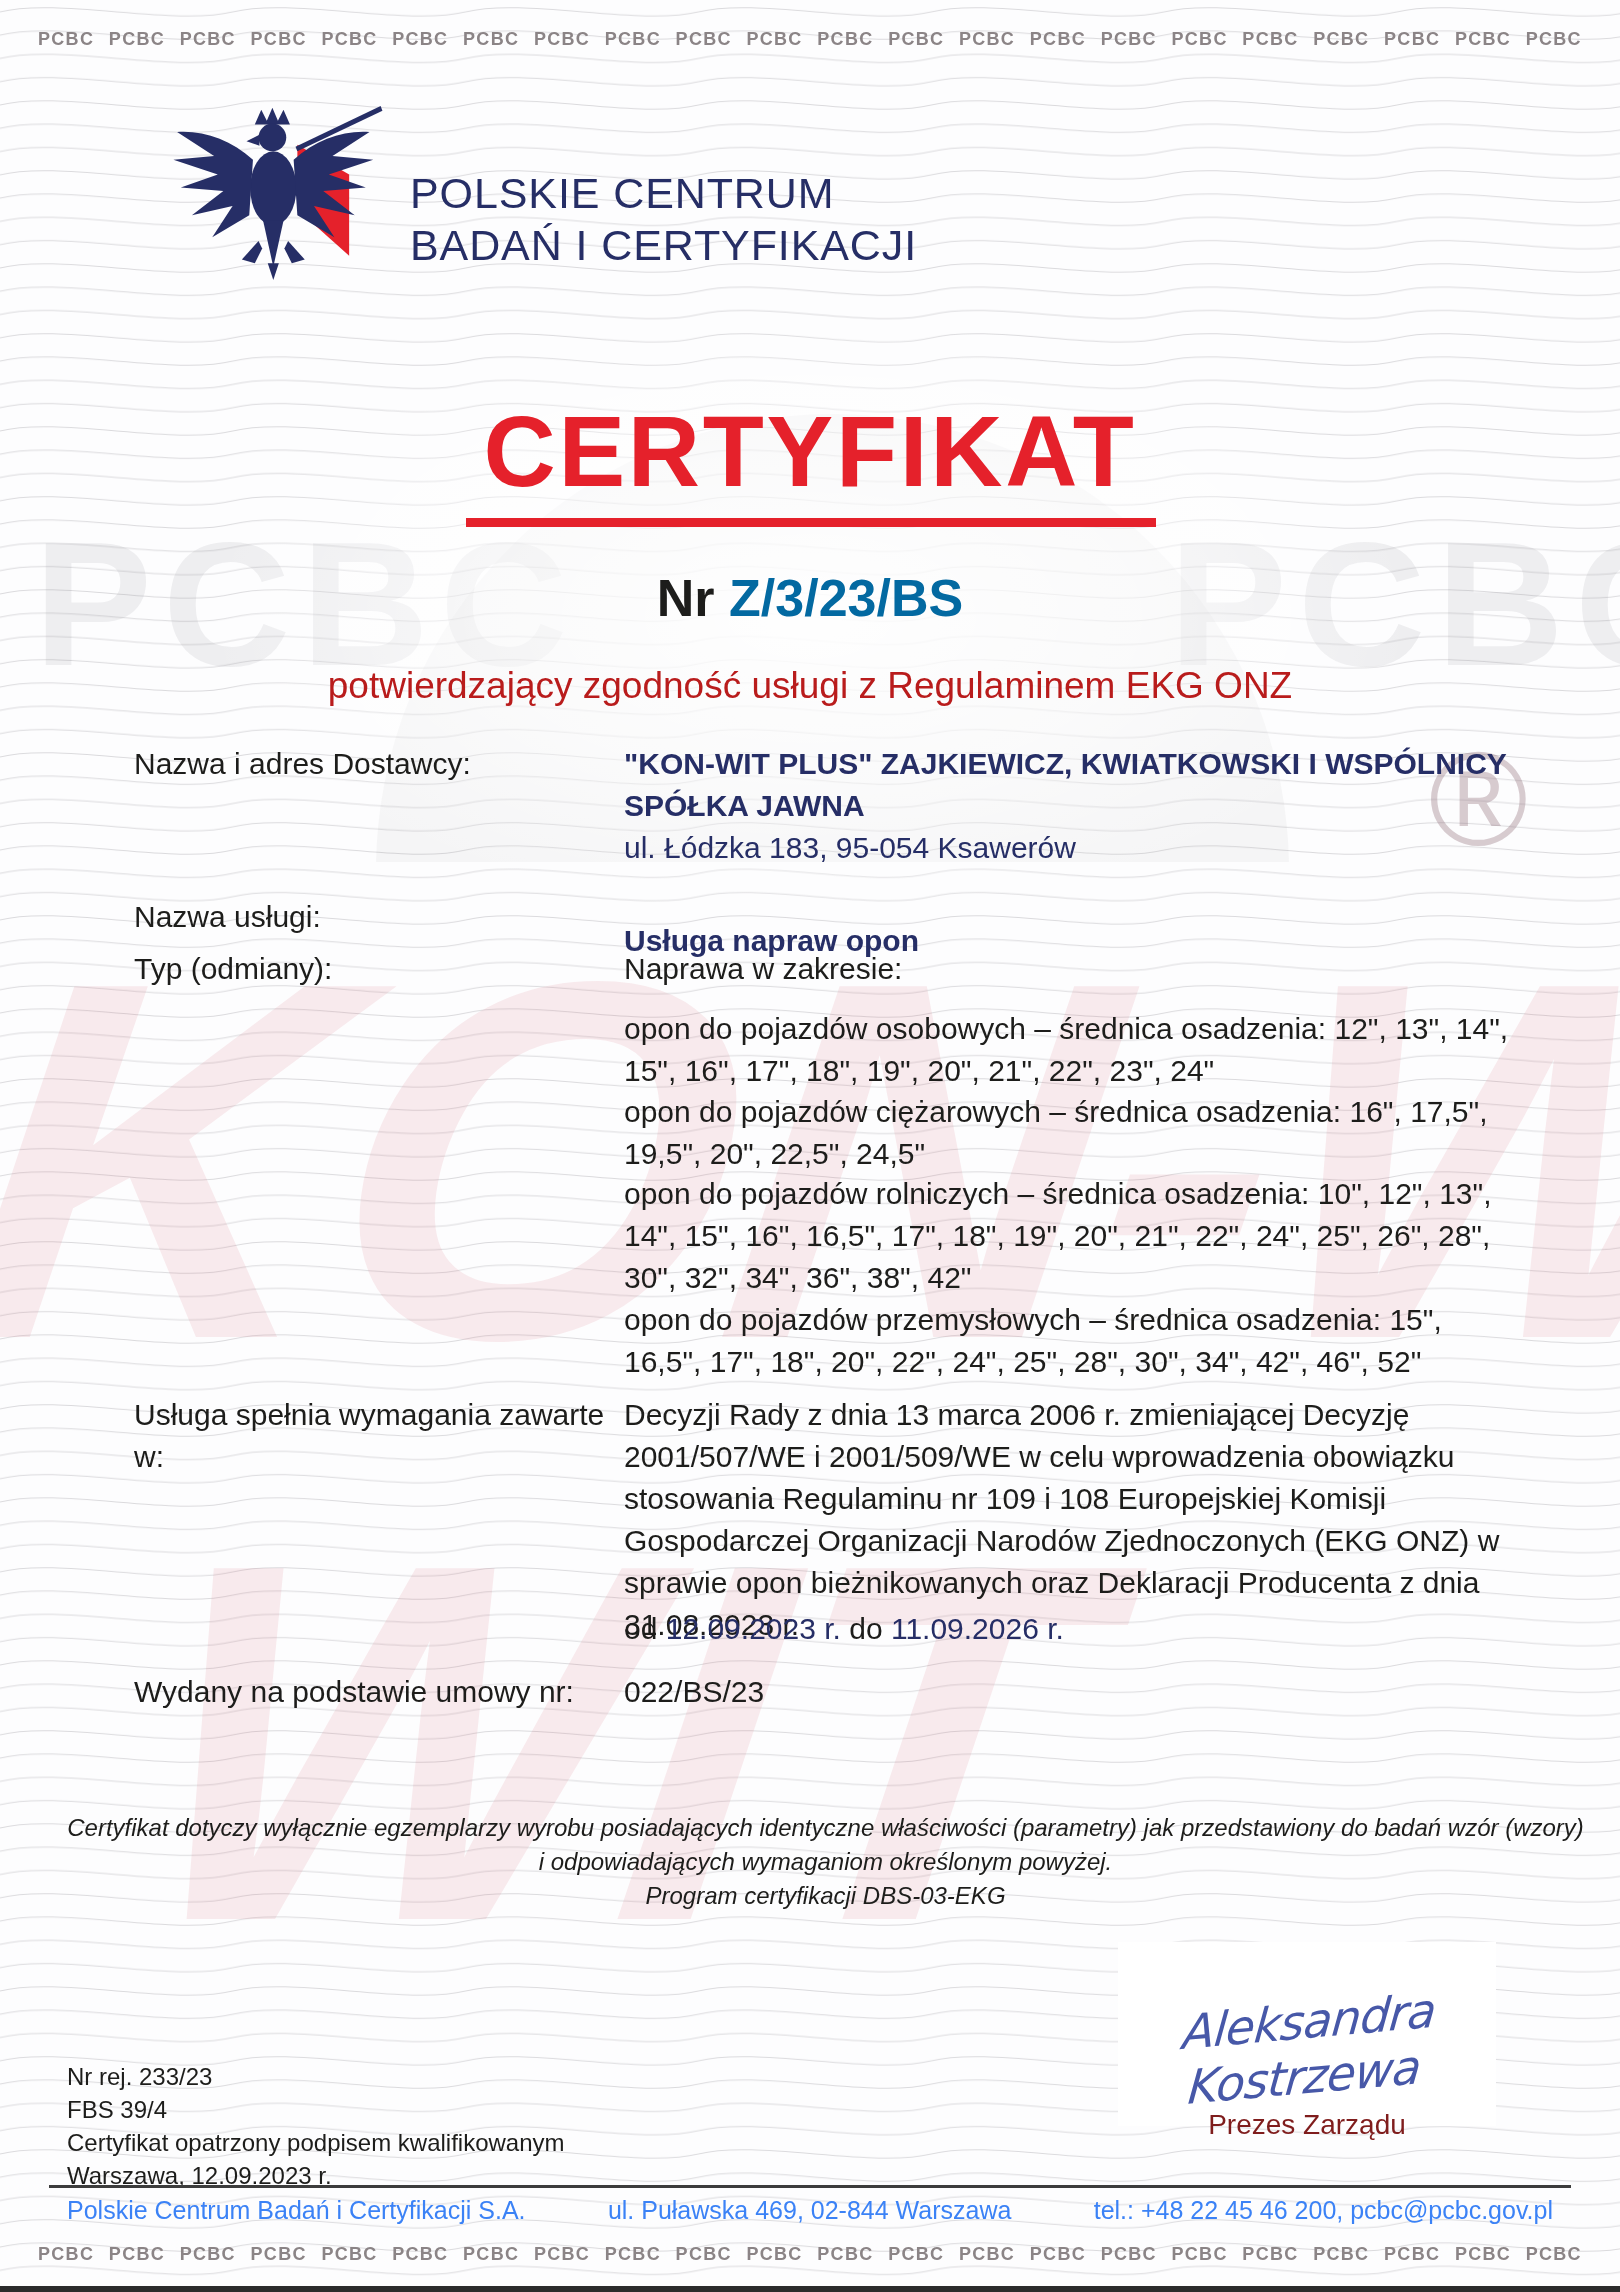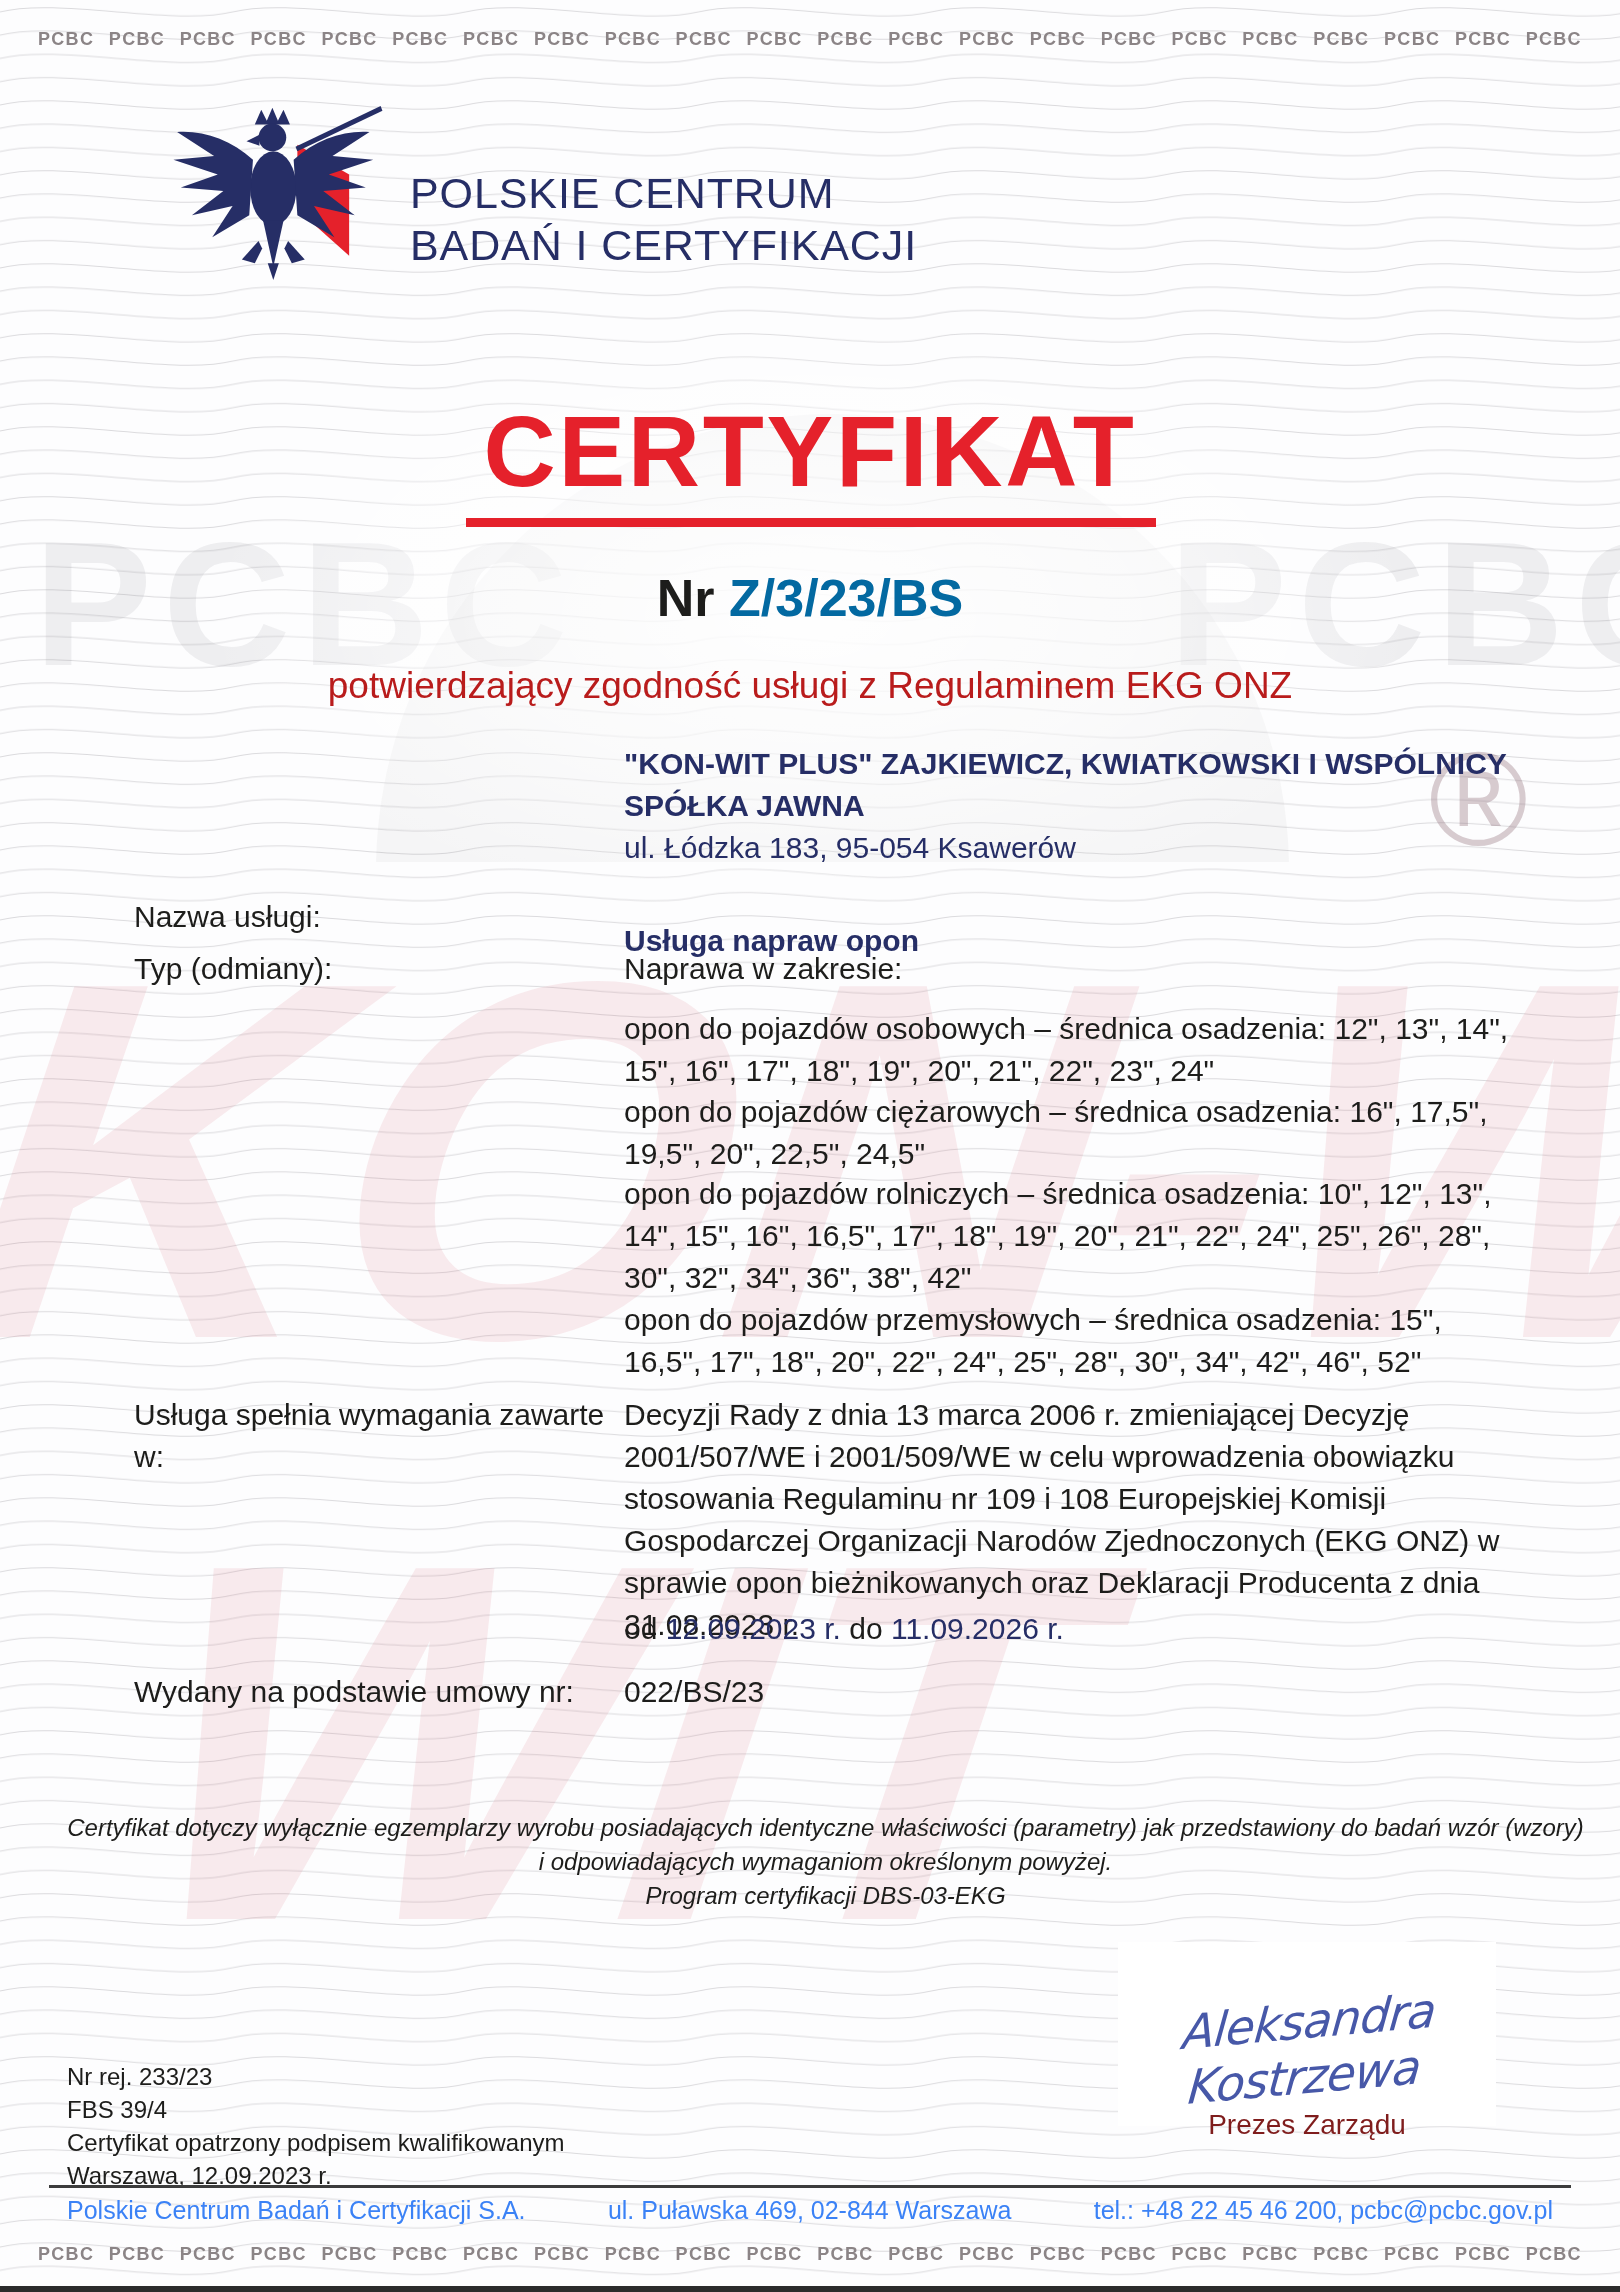--- a/index.html
+++ b/index.html
@@ -160,20 +160,21 @@
   </div>
 
   <div class="abs title">CERTYFIKAT</div>
   <div class="abs title-rule"></div>
   <div class="abs cert-no">
     <span>Nr</span>
     <span class="navy">Z/3/23/BS</span>
   </div>
   <div class="abs subtitle">potwierdzający zgodność usługi z Regulaminem EKG ONZ</div>
 
+  <div class="abs lbl" style="top:743px;">Nazwa i adres Dostawcy:</div>
   <div class="abs val" style="top:743px;">
     <div class="navy bold">"KON-WIT PLUS" ZAJKIEWICZ, KWIATKOWSKI I WSPÓLNICY</div>
     <div class="navy bold">SPÓŁKA JAWNA</div>
     <div class="navy">ul. Łódzka 183, 95-054 Ksawerów</div>
   </div>
 
   <div class="abs lbl" style="top:896px;">Nazwa usługi:</div>
   <div class="abs val navy bold" style="top:896px;margin-top:24px;">Usługa napraw opon</div>
 
   <div class="abs lbl" style="top:948px;">Typ (odmiany):</div>

